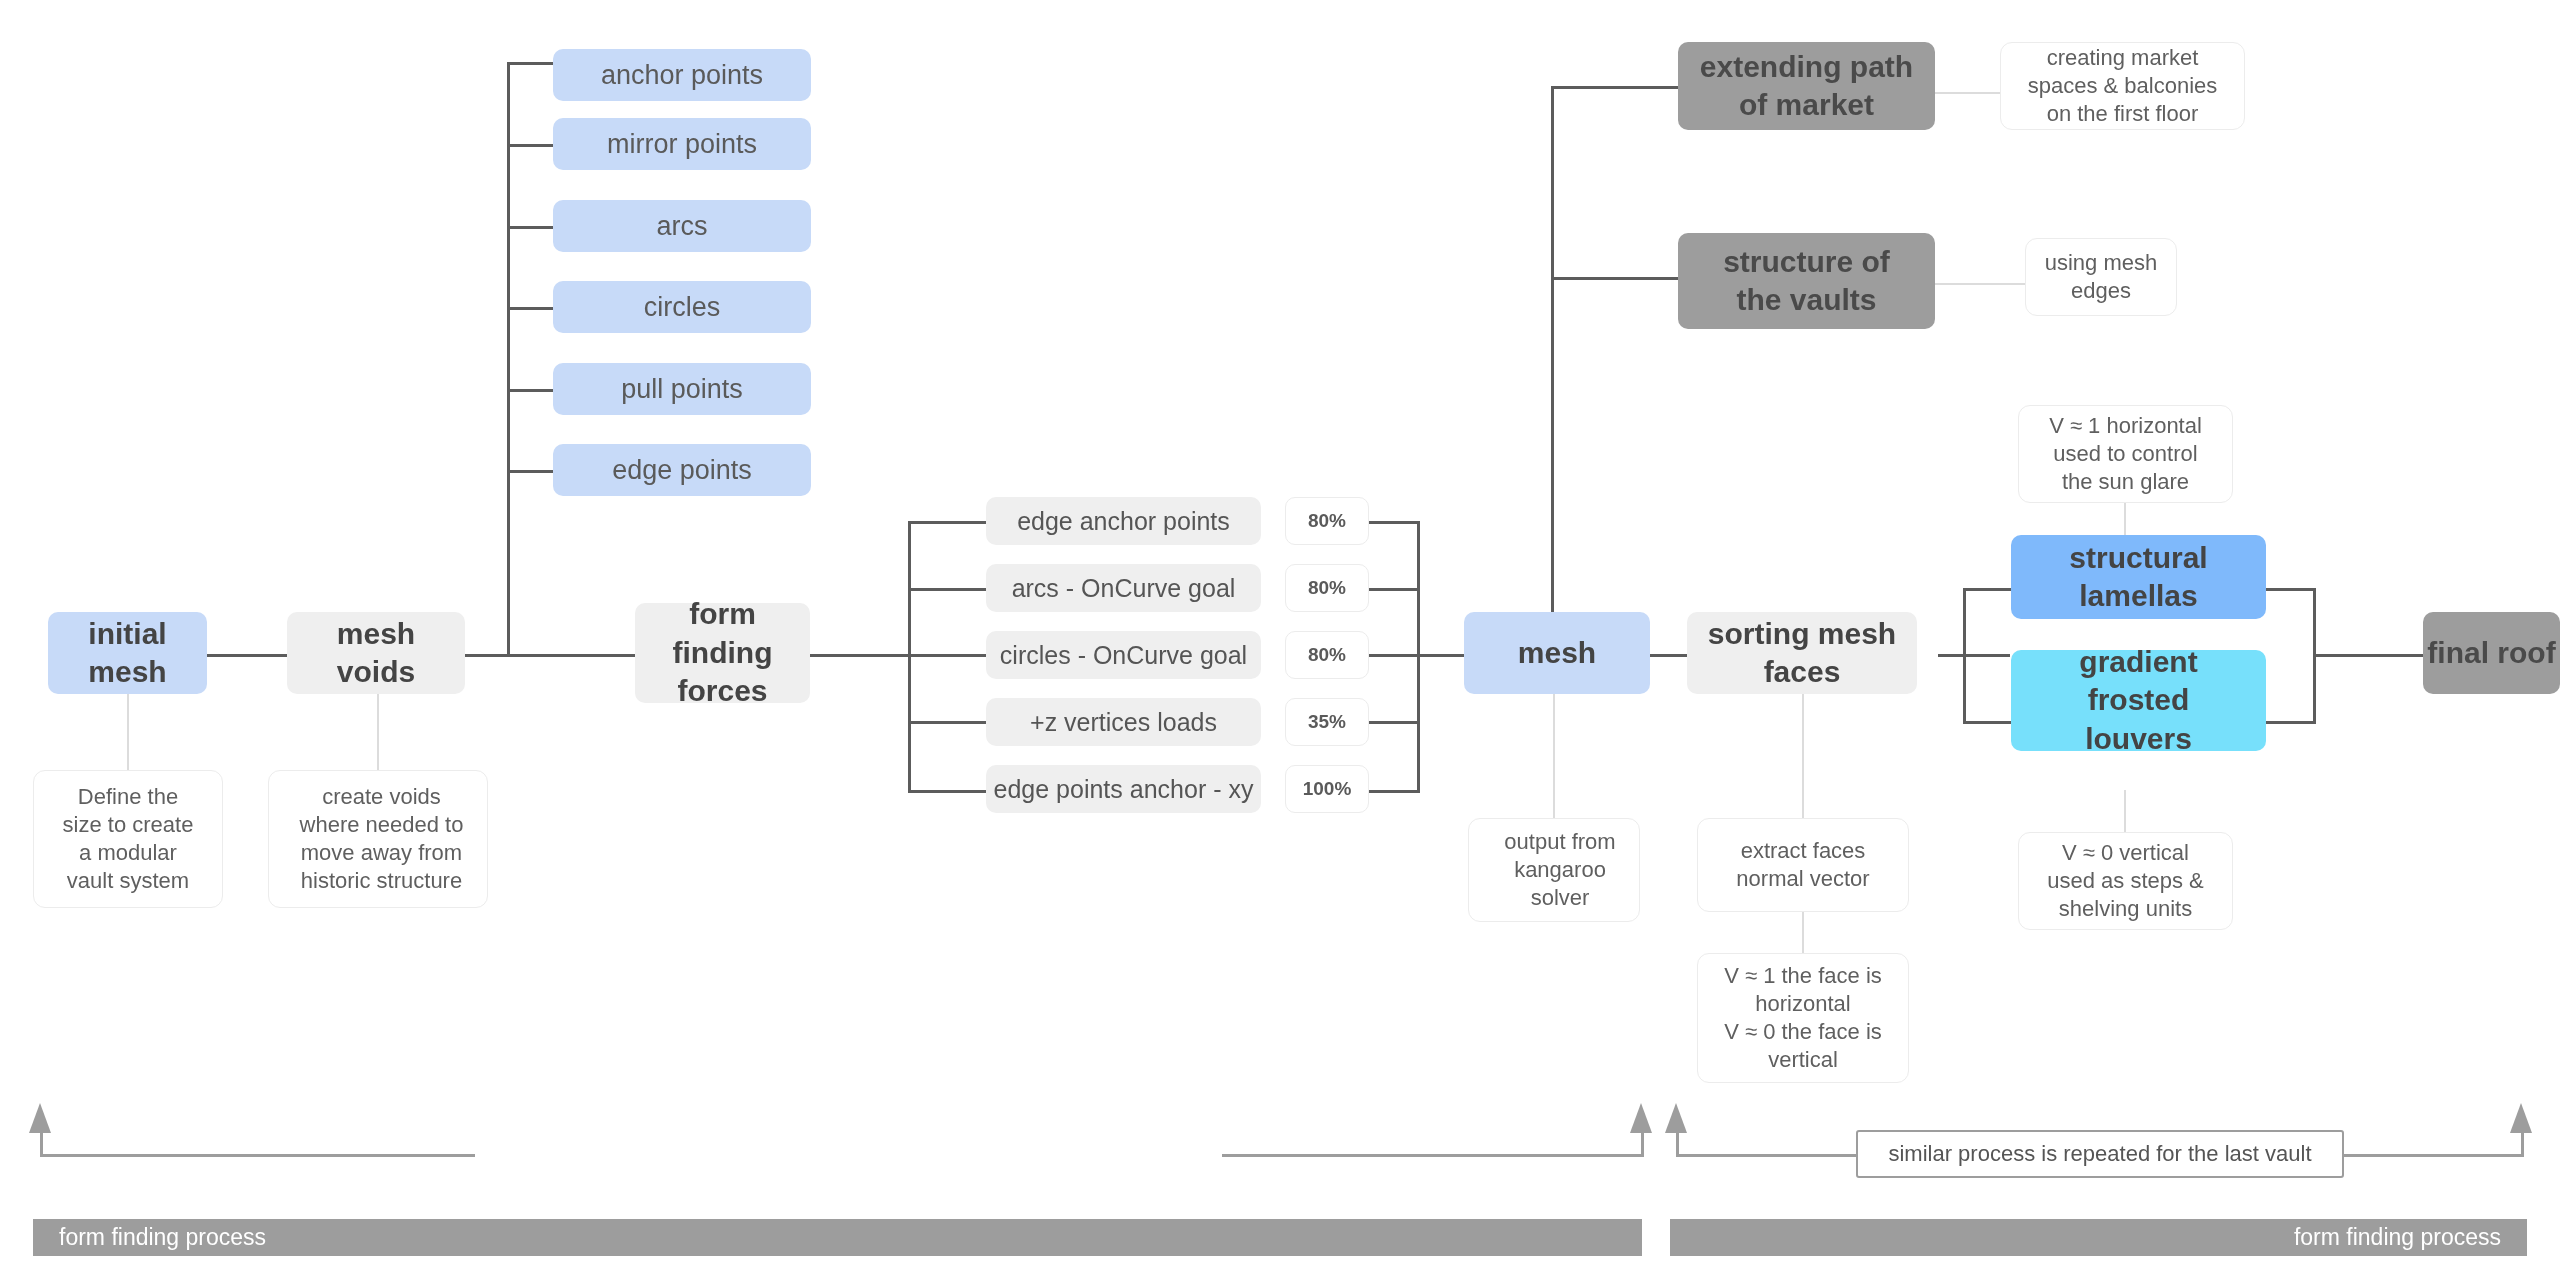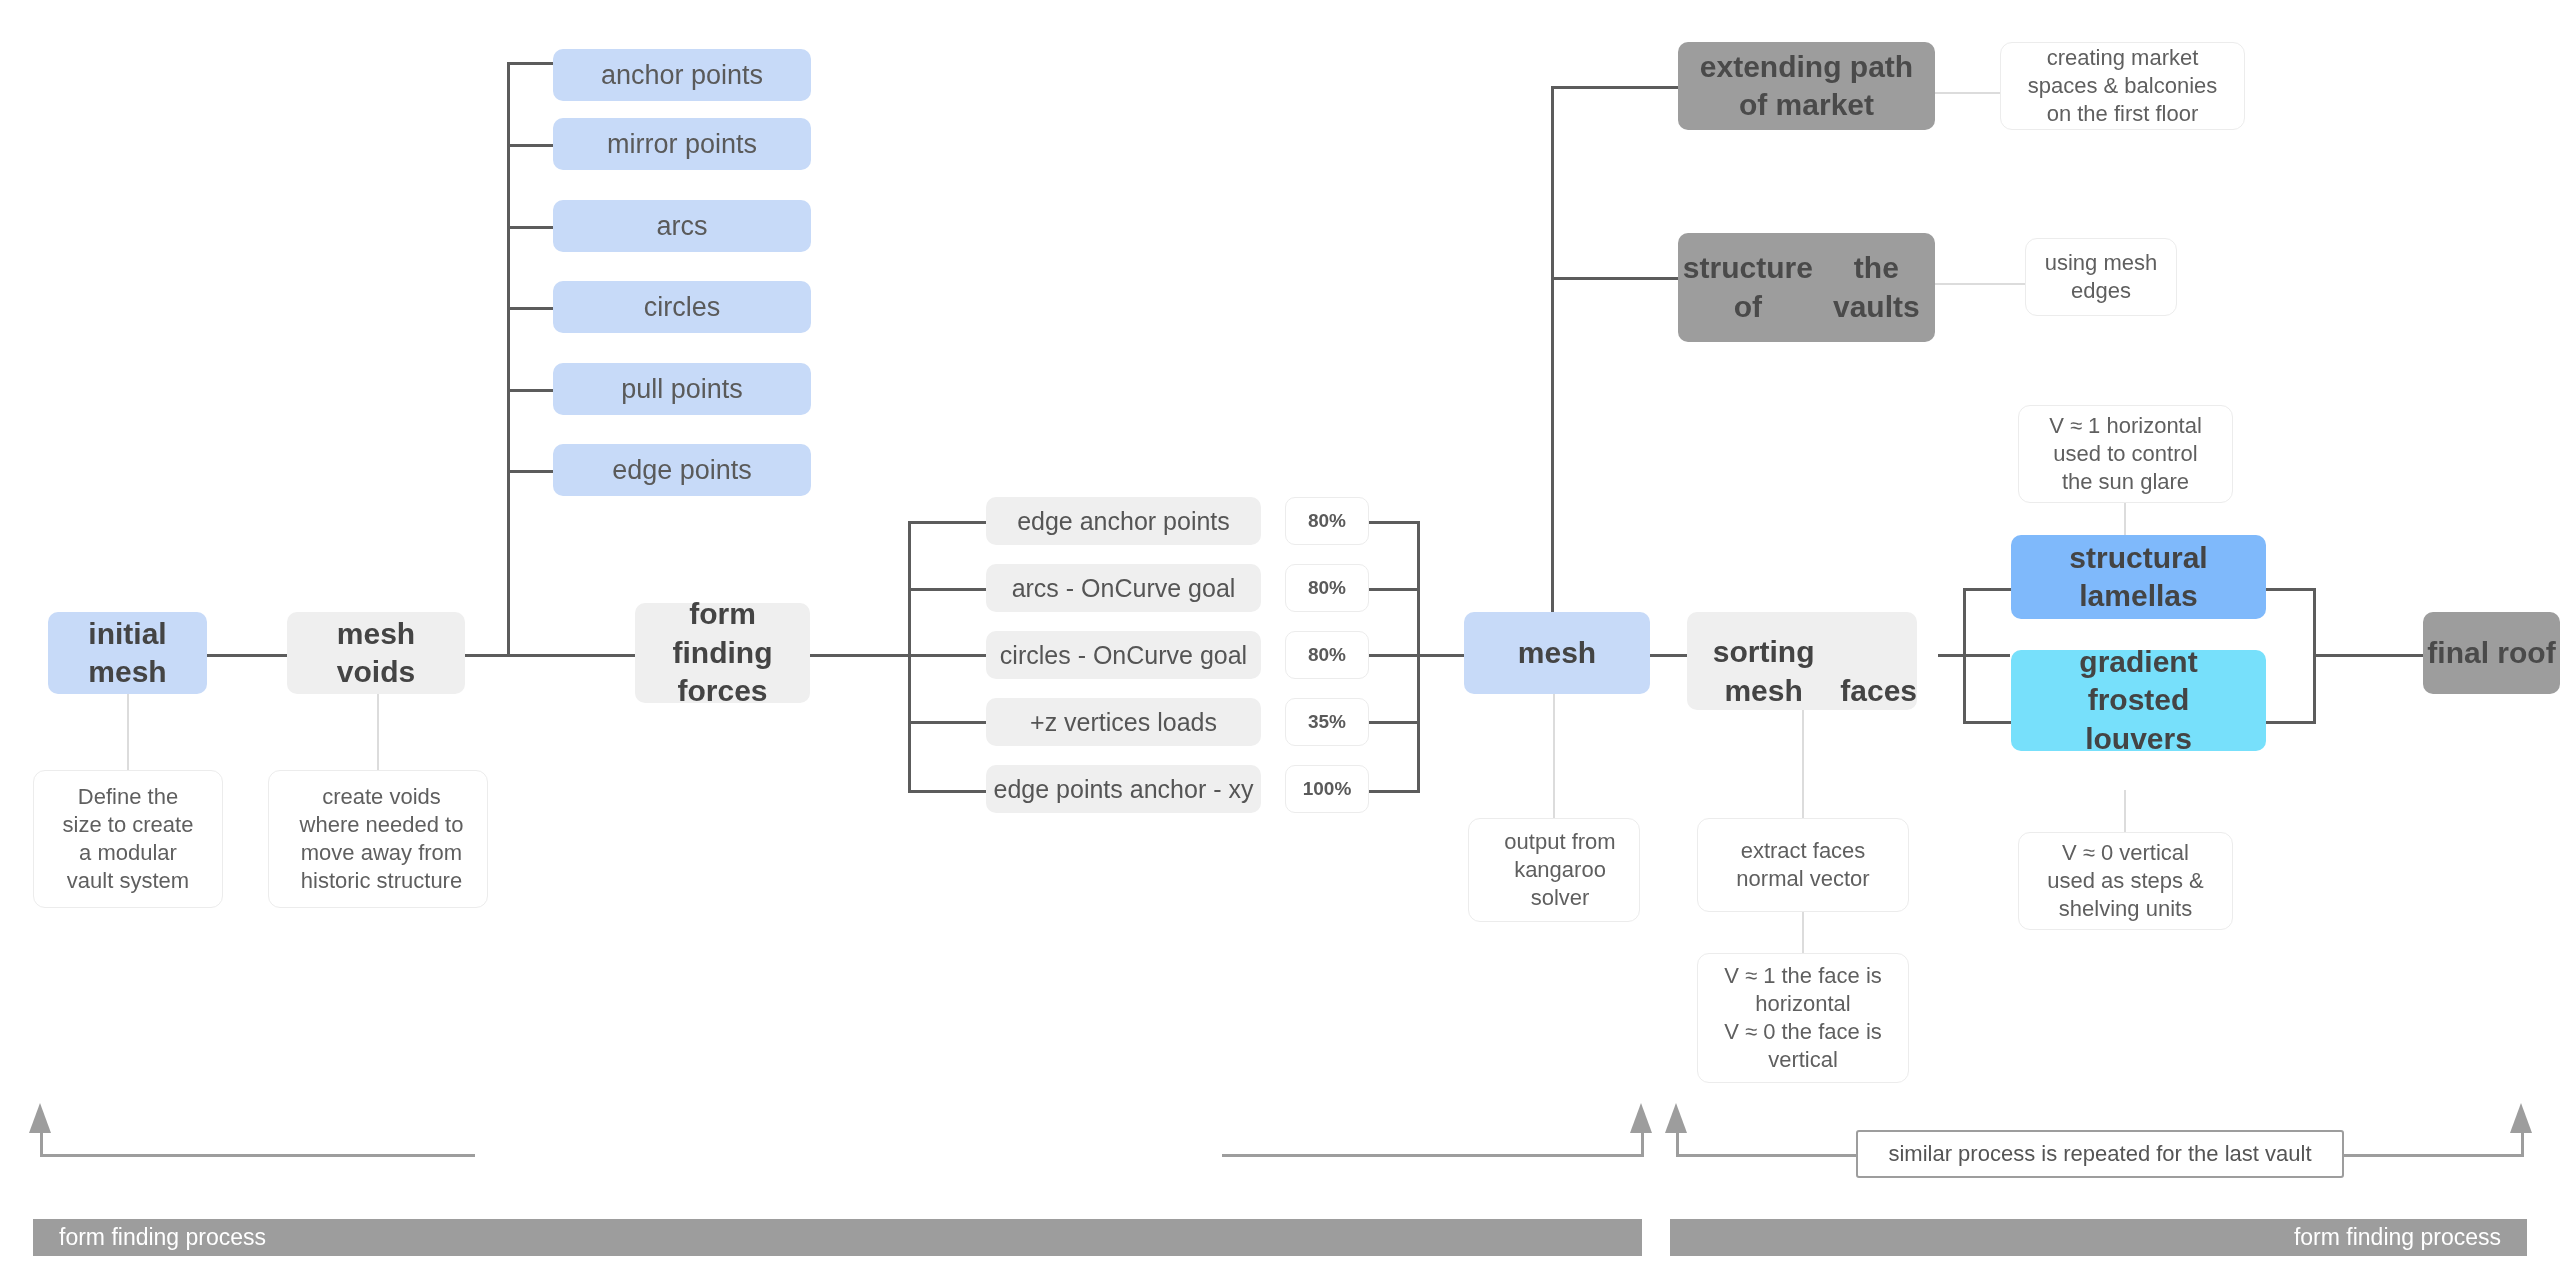--- a/index.html
+++ b/index.html
@@ -103,21 +103,21 @@
   <div class="node n-grey" style="left:635px;top:603px;width:175px;height:100px;flex-direction:column;">
     <span>form</span>
     <span>finding</span>
     <span>forces</span>
   </div>
 
   <div class="node n-blue-b" style="left:1464px;top:612px;width:186px;height:82px;">
     <span>mesh</span>
   </div>
 
-  <div class="node n-grey" style="left:1687px;top:612px;width:230px;height:98px;flex-direction:row;align-items:flex-end;">
+  <div class="node n-grey" style="left:1687px;top:612px;width:230px;height:82px;flex-direction:column;">
     <span>sorting mesh</span>
     <span>faces</span>
   </div>
 
   <div class="node n-dark" style="left:2423px;top:612px;width:137px;height:82px;">
     <span>final roof</span>
   </div>
 
   <div class="node n-blue" id="pt0" style="left:553px;top:36px;width:258px;height:52px;margin-top:13px;">
     <span>anchor points</span>
@@ -170,21 +170,21 @@
     <span>edge points anchor - xy</span>
     </div>
   <div class="node n-pct" style="left:1285px;top:765px;width:84px;height:48px;">
     <span>100%</span>
     </div>
 
   <div class="node n-dark" style="left:1678px;top:42px;width:257px;height:88px;flex-direction:column;">
     <span>extending path</span>
     <span>of market</span>
   </div>
-  <div class="node n-dark" style="left:1678px;top:233px;width:257px;height:109px;flex-direction:row;">
+  <div class="node n-dark" style="left:1678px;top:233px;width:257px;height:96px;flex-direction:column;">
     <span>structure of</span>
     <span>the vaults</span>
   </div>
 
   <div class="node n-vivid" style="left:2011px;top:535px;width:255px;height:84px;flex-direction:column;">
     <span>structural</span>
     <span>lamellas</span>
   </div>
   <div class="node n-cyan" style="left:2011px;top:650px;width:255px;height:101px;flex-direction:column;">
     <span>gradient</span>

